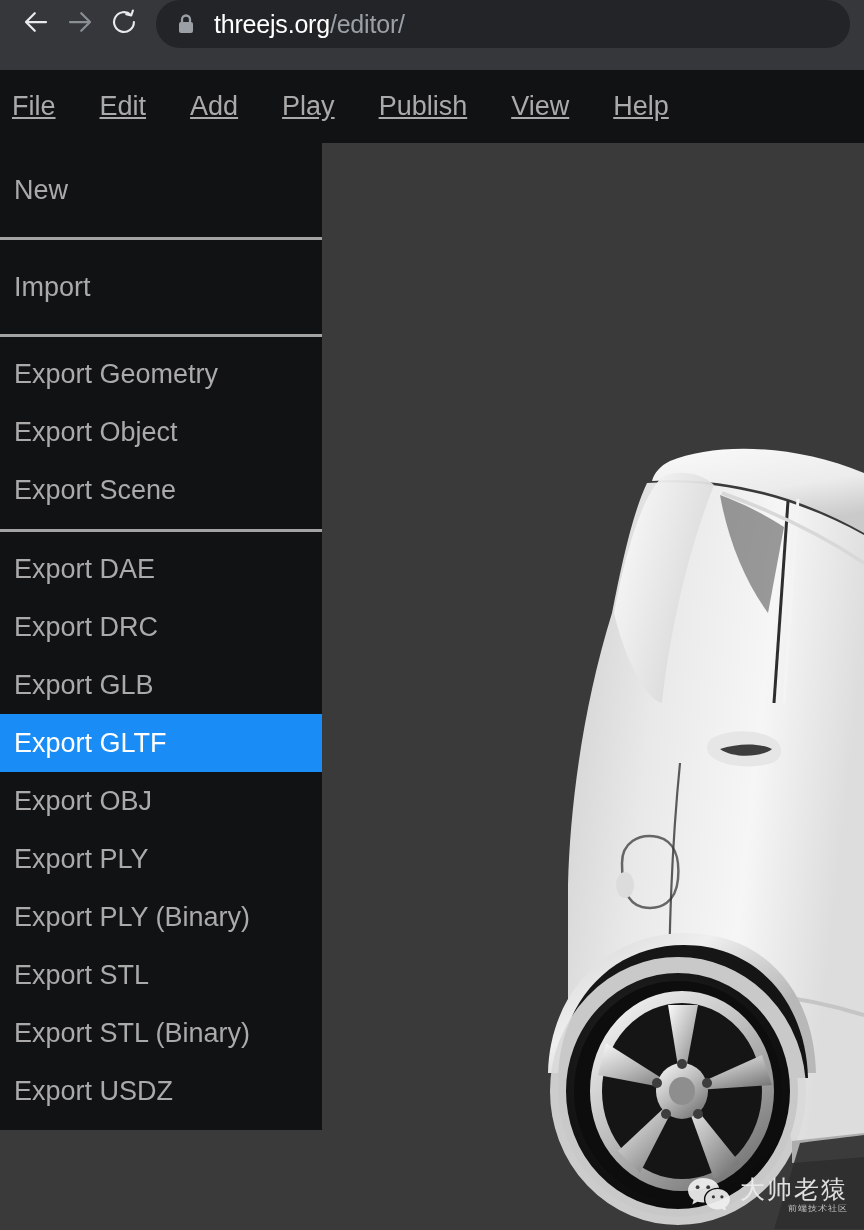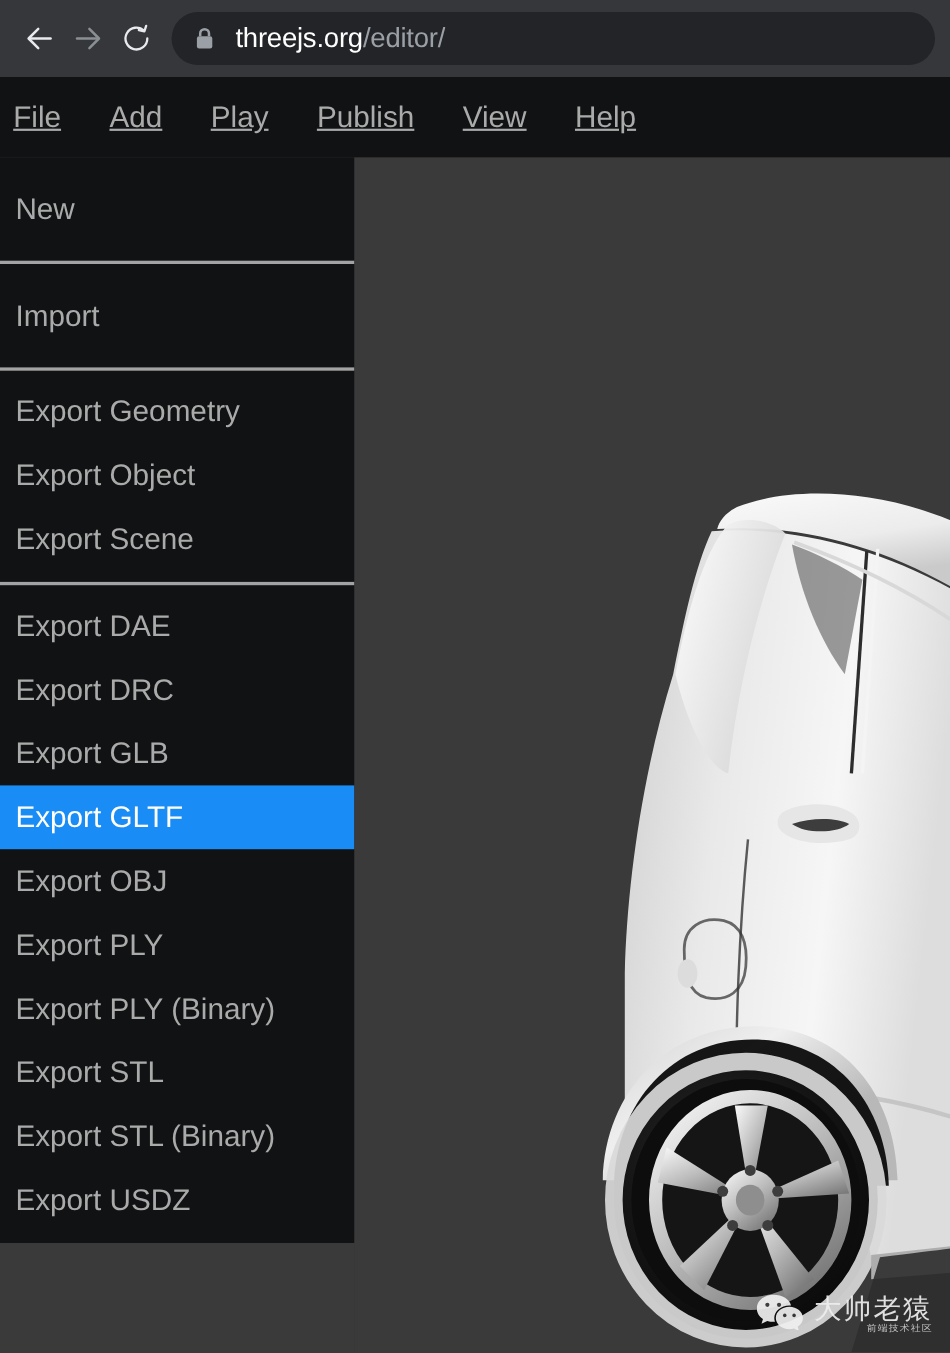--- a/index.html
+++ b/index.html
@@ -7,21 +7,21 @@
     width:864px; height:1230px;
     background:#3a3a3a;
     font-family:"Liberation Sans", sans-serif;
     overflow:hidden;
   }
 
   
   .browser-bar{
     position:absolute; left:0; top:0; width:864px; height:70px;
     background:#35373a;
-    display:flex; align-items:center;
+    display:flex; align-items:flex-start;
     padding:0 14px;
   }
   .nav-btn{
     width:44px; height:44px;
     display:flex; align-items:center; justify-content:center;
     flex:0 0 auto;
   }
   .nav-btn svg{ display:block; }
   .omnibox{
     flex:1 1 auto; height:48px; margin-left:10px;
@@ -309,20 +309,21 @@
     </span>
     <span class="wm-text-wrap">
       <span class="wm-title">大帅老猿</span>
       <span class="wm-sub">前端技术社区</span>
     </span>
   </div>
 </div>
 
 <div class="menubar">
   <div class="menubar-item first">File</div>
+  <div class="menubar-item">Edit</div>
   <div class="menubar-item">Add</div>
   <div class="menubar-item">Play</div>
   <div class="menubar-item">Publish</div>
   <div class="menubar-item">View</div>
   <div class="menubar-item">Help</div>
 </div>
 
 <div class="dropdown">
 
   <div class="menu-group pad">

